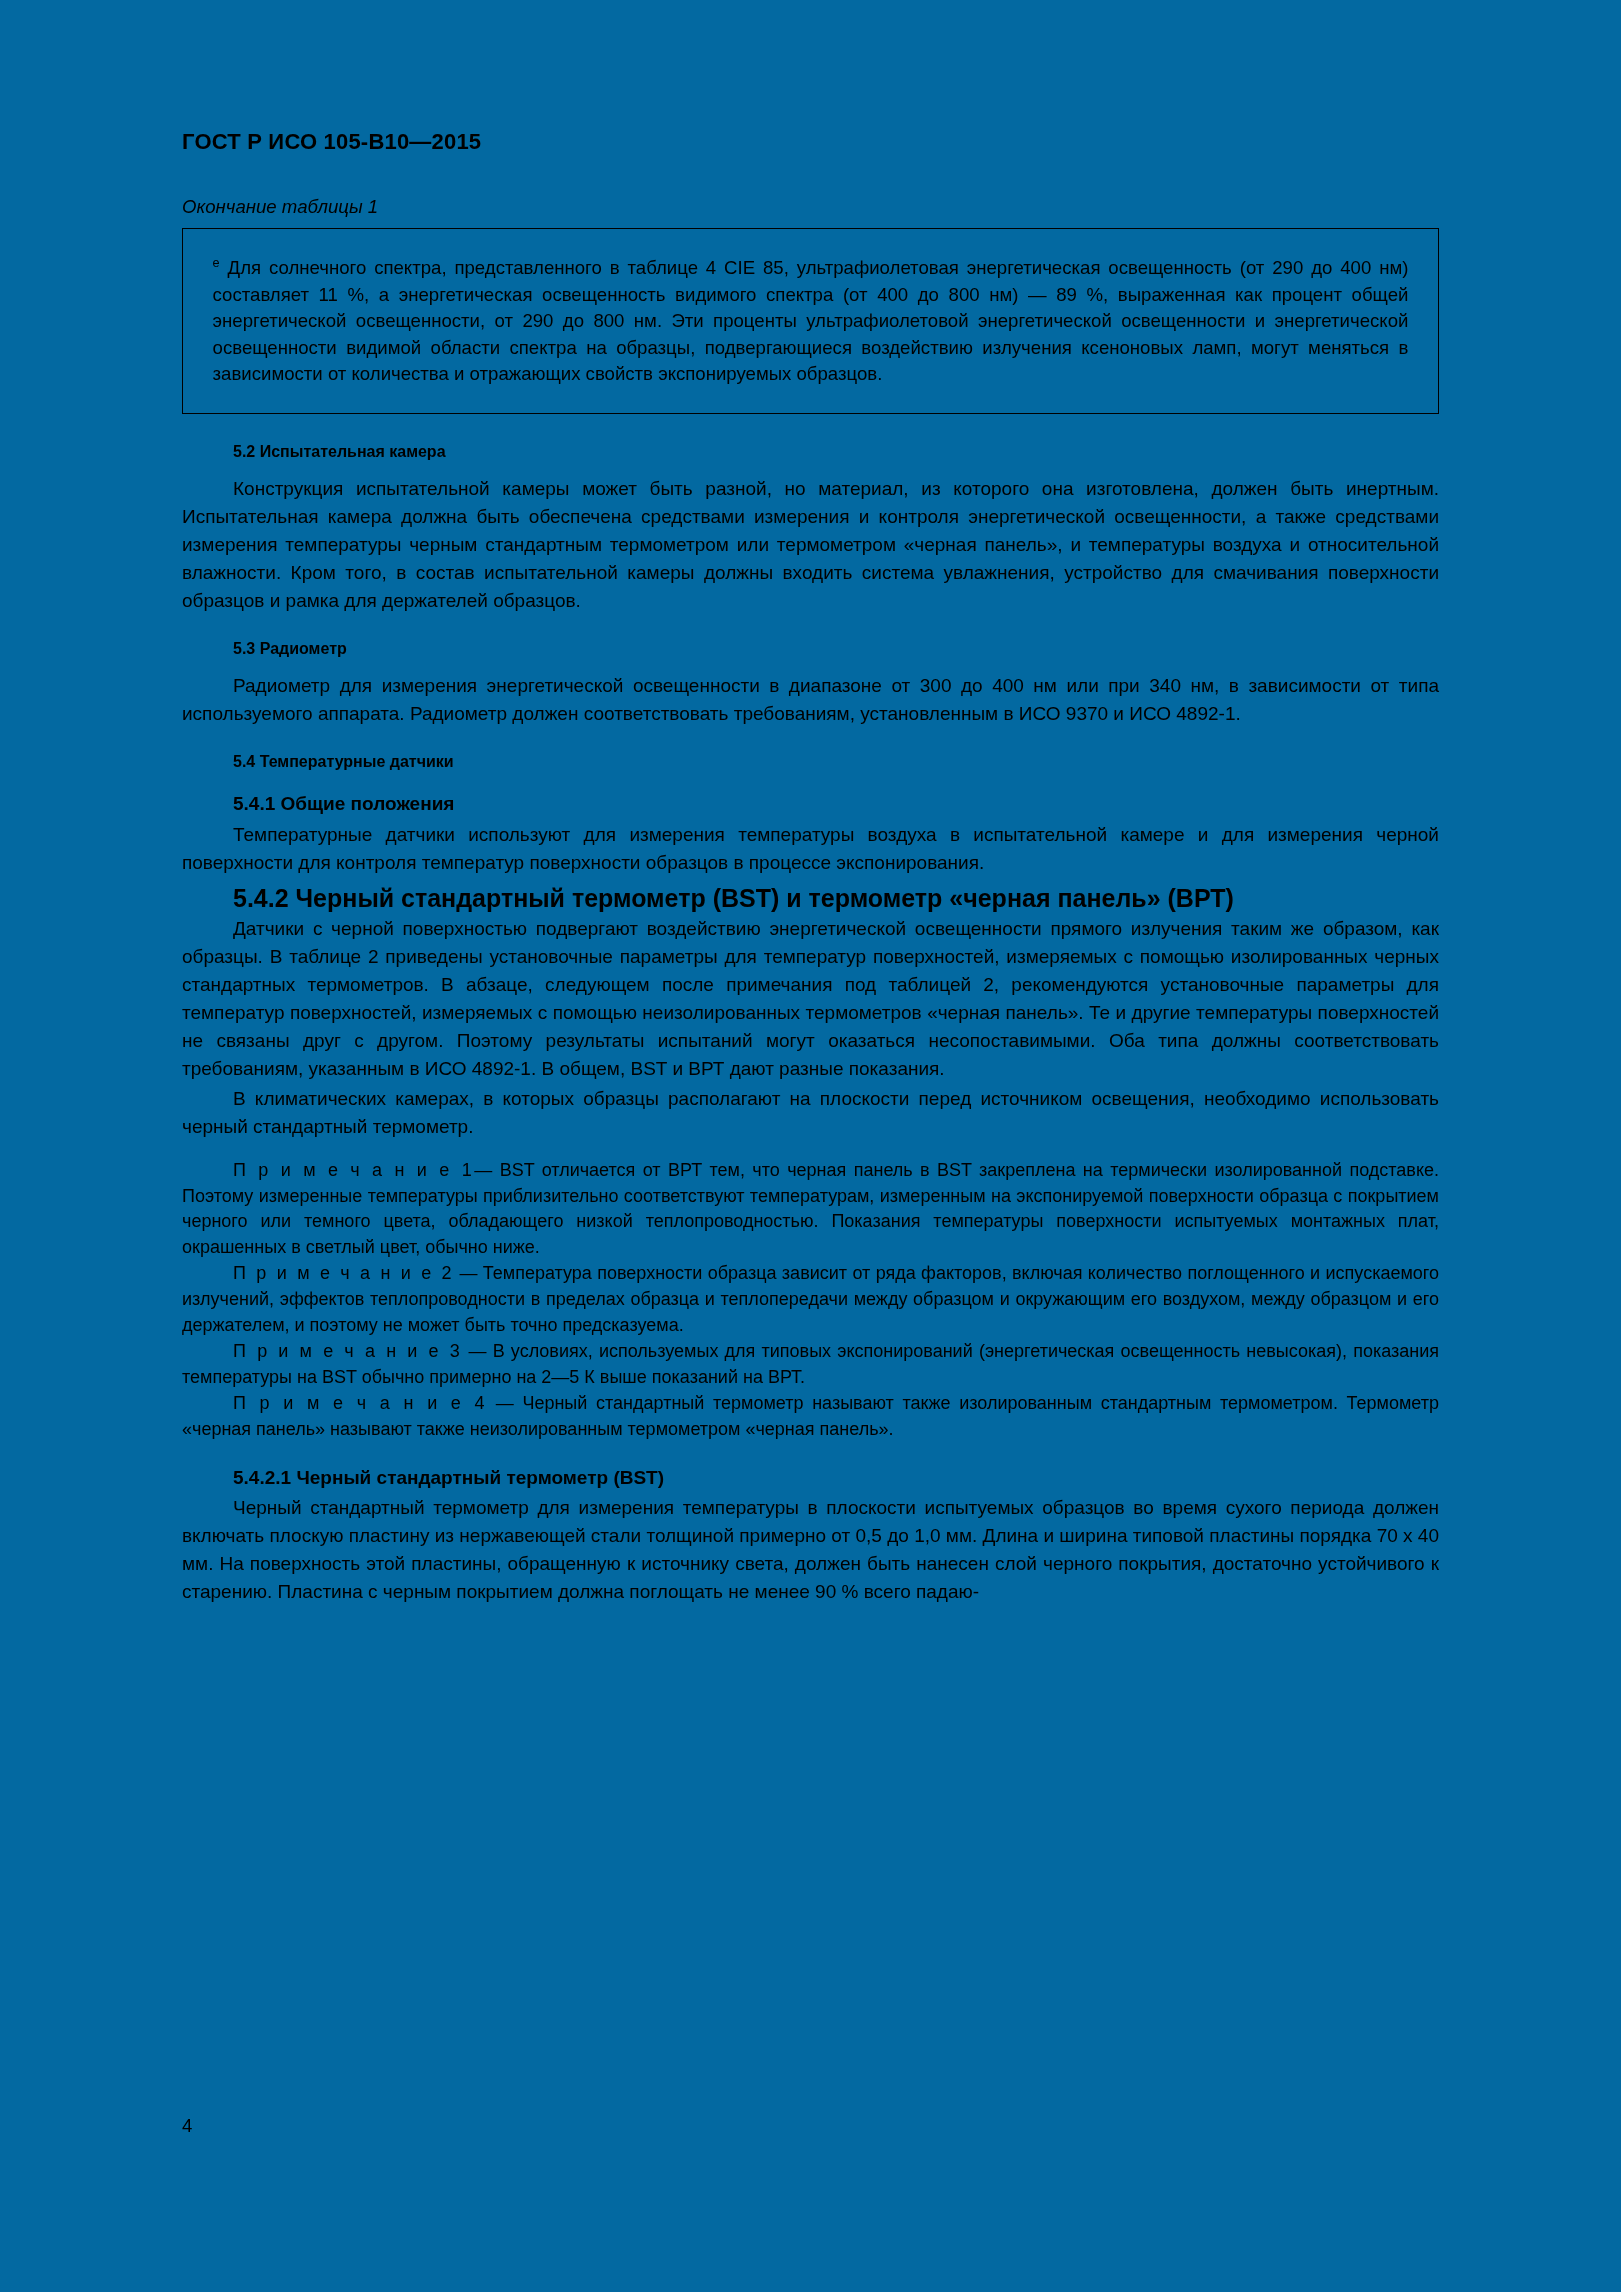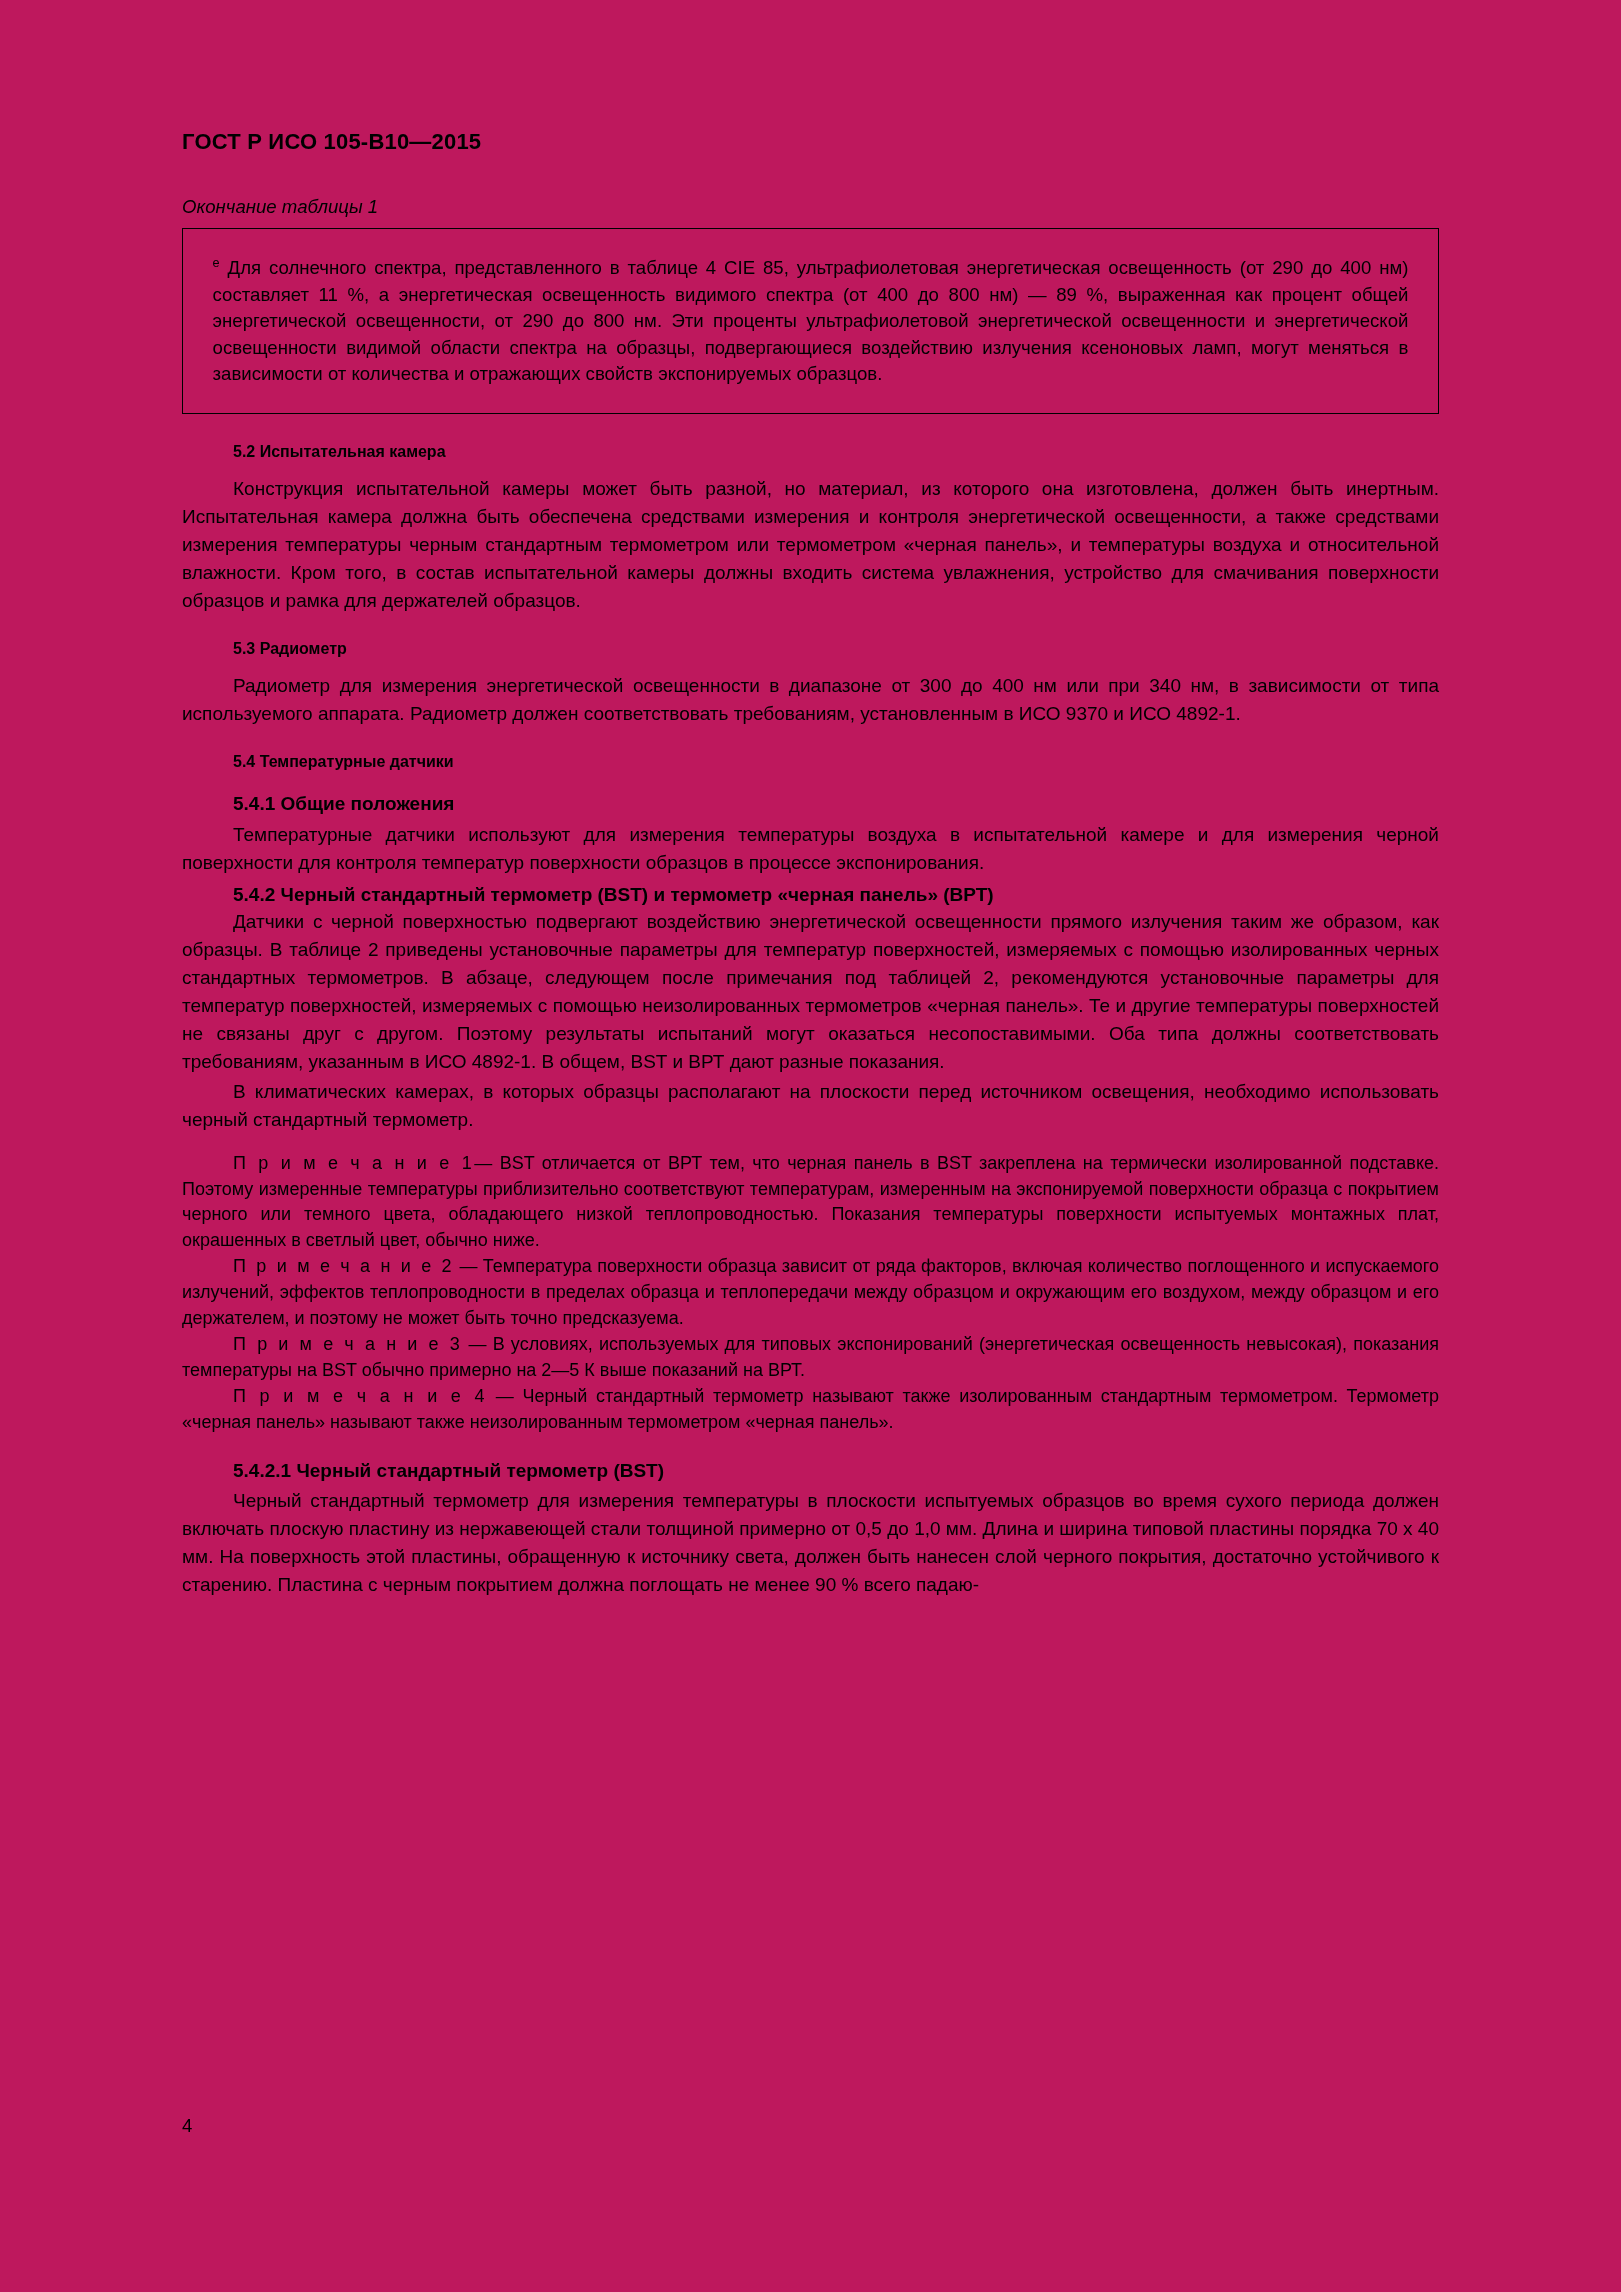--- a/index.html
+++ b/index.html
@@ -9,21 +9,21 @@
   }
   body {
     font-family: "Liberation Sans", sans-serif;
     color: #000000;
   }
   .page {
     position: relative;
     width: 1621px;
     height: 2293px;
     margin: 0 auto;
-    background: #be185d;
+    background: #0369a1;
     box-sizing: border-box;
     padding: 0;
     overflow: hidden;
   }
   .content {
     position: absolute;
     left: 182px;
     top: 129px;
     width: 1257px;
   }
@@ -62,21 +62,21 @@
     margin: 25.5px 0 13.7px 0;
     padding-left: 51px;
   }
   h3.subsec {
     font-size: 19px;
     font-weight: bold;
     margin: 21.6px 0 5.9px 0;
     padding-left: 51px;
   }
   h3.subsec-tight {
-    font-size: 19px;
+    font-size: 25px;
     font-weight: bold;
     margin: 7.8px 0 2px 0;
     padding-left: 51px;
   }
   p.body {
     font-size: 19px;
     line-height: 1.47;
     margin: 0 0 2px 0;
     text-align: justify;
     text-justify: inter-word;

